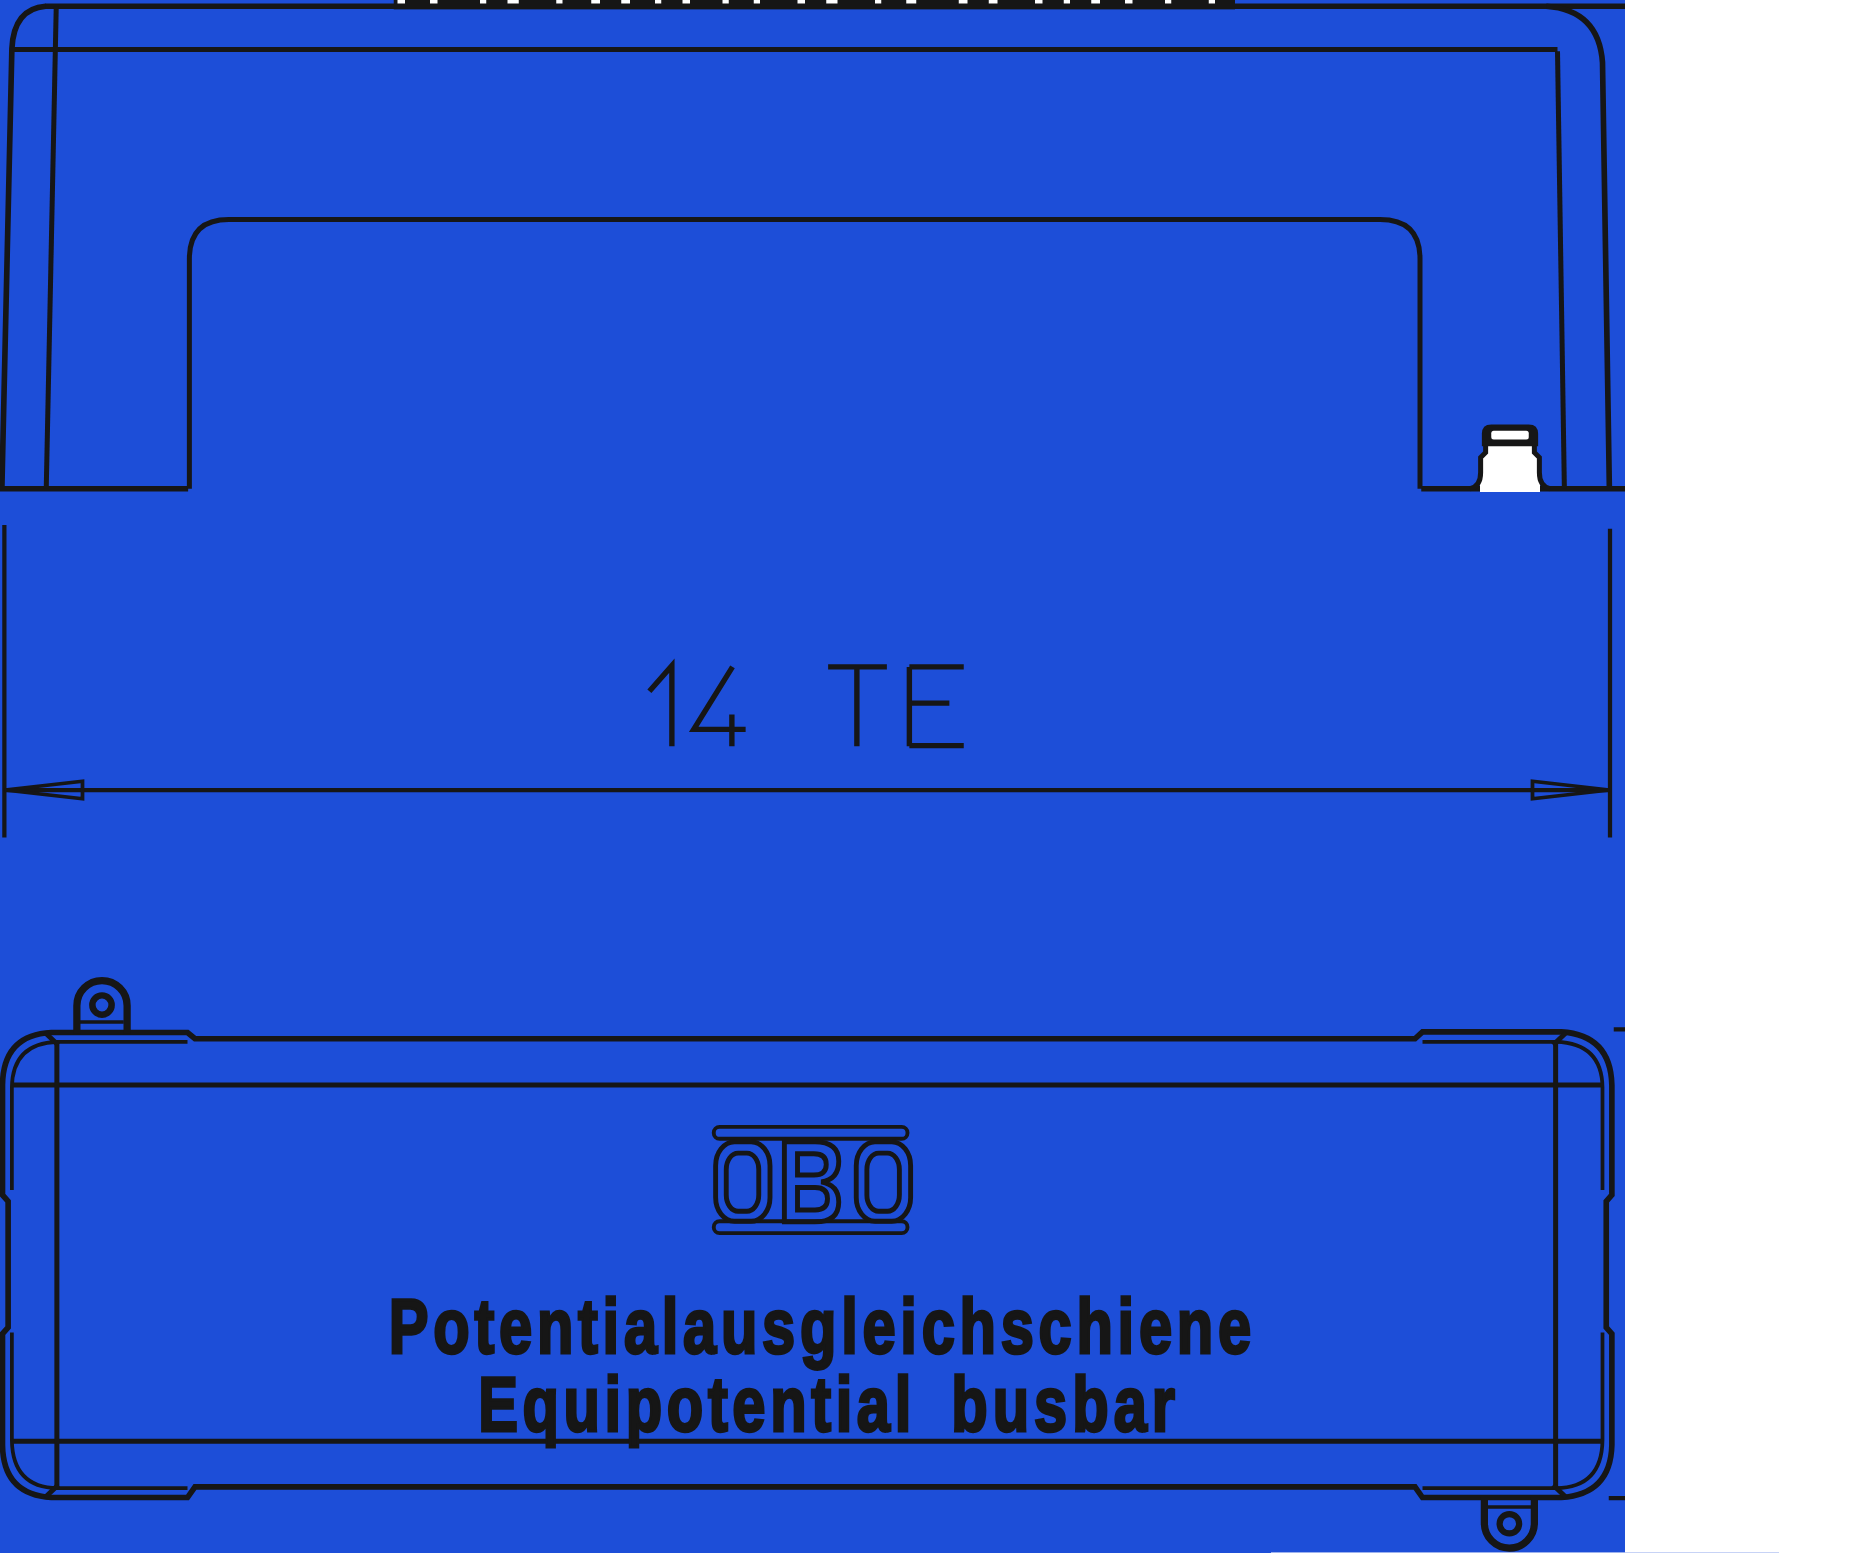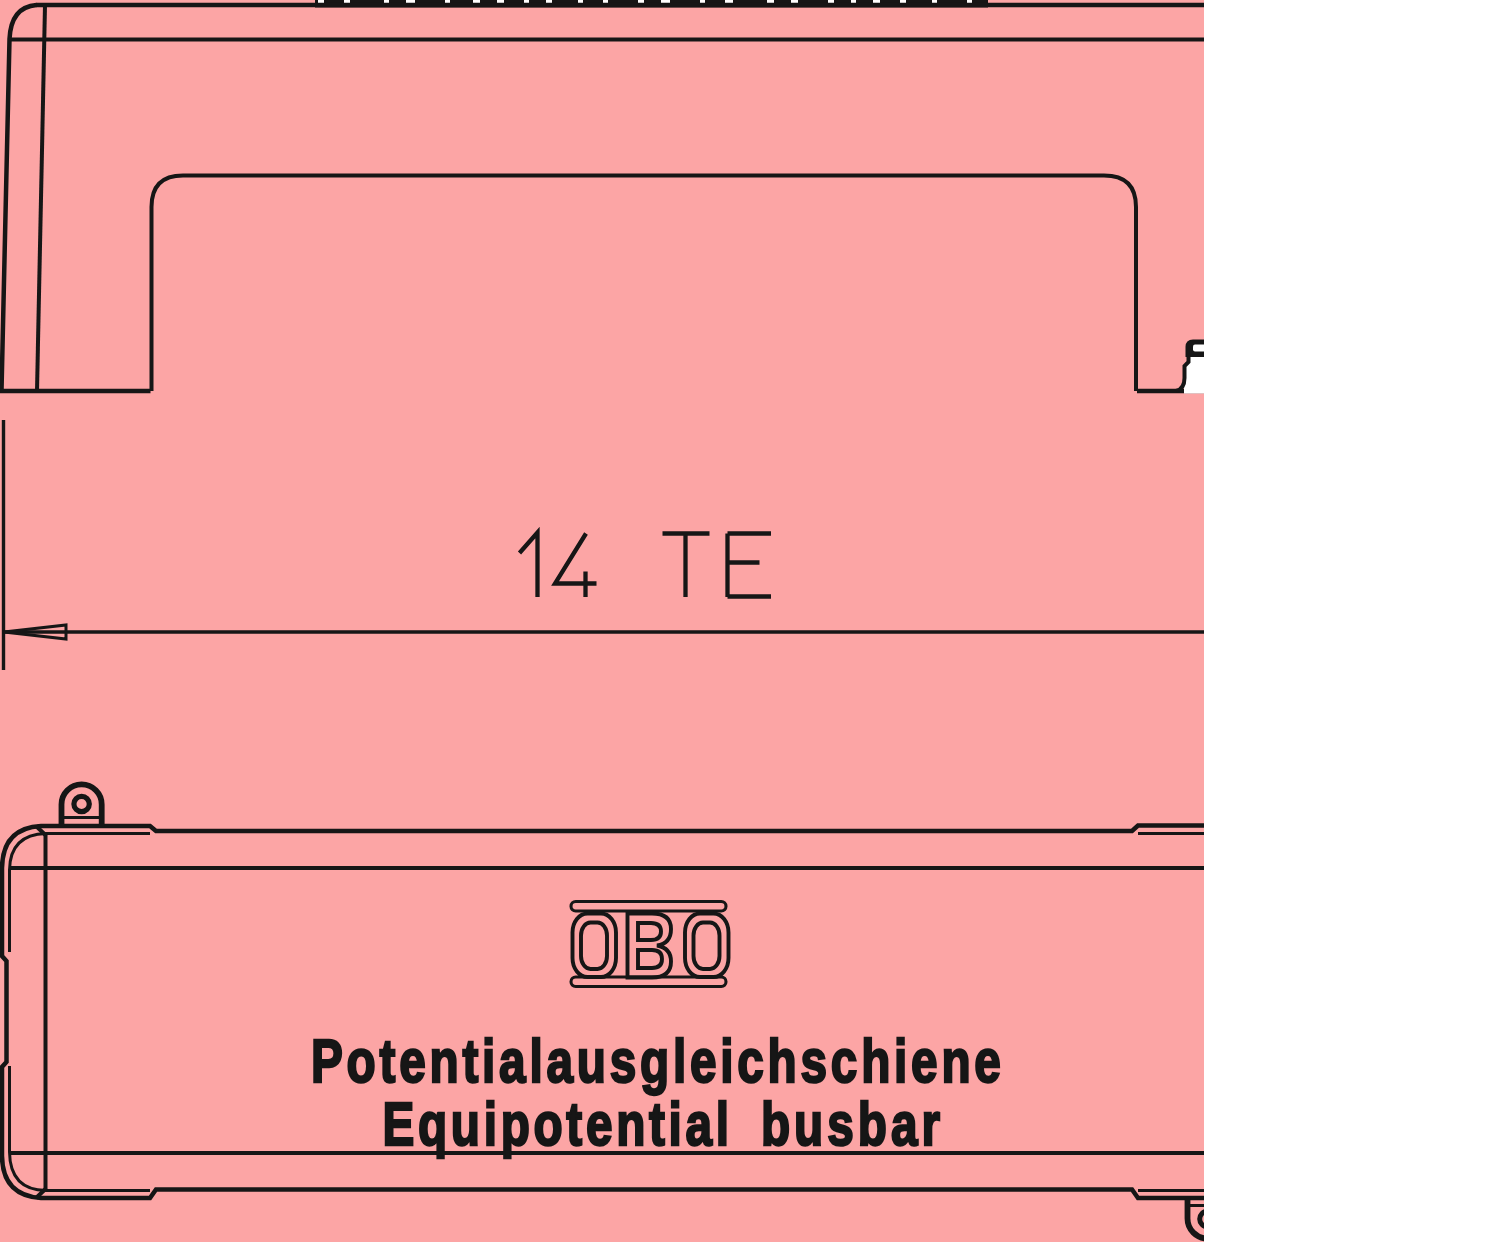--- a/index.html
+++ b/index.html
@@ -1,16 +1,16 @@
 <!DOCTYPE html>
 <html><head>
 <meta charset="utf-8">
 <style>
 html,body{margin:0;padding:0;background:#fff;}
-#page{width:1204px;height:1242px;position:relative;background:#fca5a5;overflow:hidden;}
+#page{width:1300px;height:1242px;position:relative;background:#1d4ed8;overflow:hidden;}
 svg{position:absolute;left:0;top:0;}
 text{font-family:"Liberation Sans",sans-serif;}
 </style>
 </head>
 <body>
 <div id="page">
 <svg width="1500" height="1242" viewBox="0 0 1500 1242" fill="none" stroke-linecap="butt">
 <g stroke="#161616">
 
 <g stroke="none">

